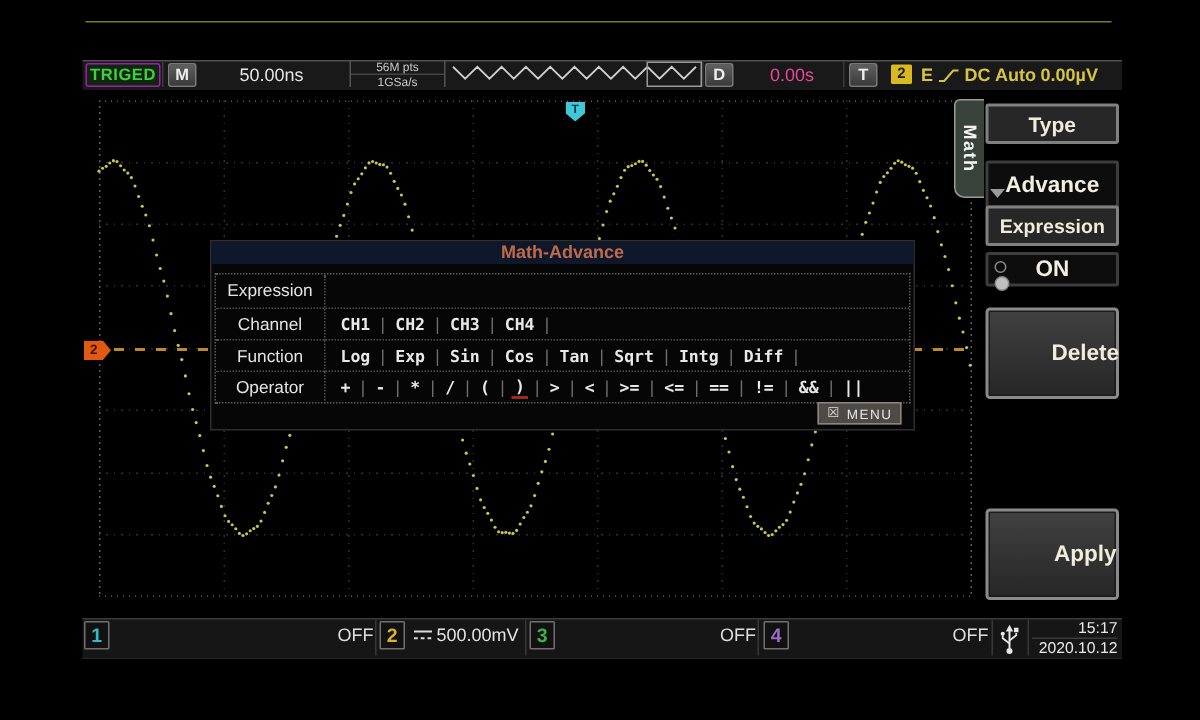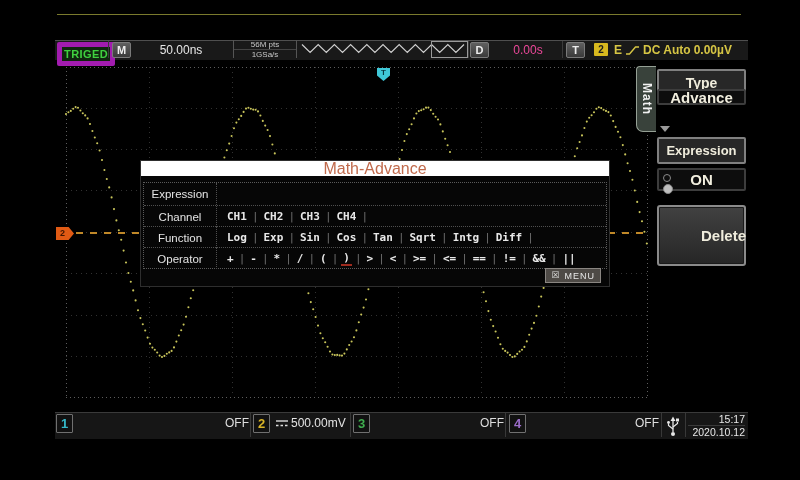--- a/index.html
+++ b/index.html
@@ -2,21 +2,21 @@
 <html><head>
 <meta charset="utf-8">
 <style>
   html,body{margin:0;padding:0;background:#000;}
   #stage{position:relative;width:800px;height:480px;background:#000;overflow:hidden;
          font-family:"Liberation Sans",sans-serif;-webkit-font-smoothing:antialiased;}
   .abs{position:absolute;}
   
   #topbar{left:55px;top:40px;width:693px;height:19px;background:#191919;border-top:1px solid #4f4f4f;z-index:7;}
   .tb-divider{width:1px;top:41px;height:17px;background:#3a3a3a;z-index:8;}
-  #triged{left:57px;top:42px;width:48px;height:14px;border:5px solid #a21caf;border-radius:2px;
+  #triged{left:57px;top:42px;width:48px;height:14px;border:1px solid #a21caf;border-radius:2px;
           background:#10260f;font-size:11px;font-weight:bold;letter-spacing:.4px;
           display:flex;align-items:center;justify-content:center;z-index:8;}
   .gray-key{top:42px;width:17px;height:14px;background:linear-gradient(#606060,#3a3a3a);
             border:1px solid #7a7a7a;border-radius:2px;color:#eee;font-size:11px;font-weight:bold;
             display:flex;align-items:center;justify-content:center;z-index:8;}
   #timebase{left:133px;top:43px;width:96px;text-align:center;color:#e6e6e6;font-size:12px;z-index:8;}
   #membox{left:233px;top:40px;width:62px;height:18px;border-left:1px solid #555;border-right:1px solid #555;z-index:8;}
   #membox .mline{display:block;text-align:center;color:#c8c8c8;font-size:8px;line-height:9px;}
   #membox .mline:first-child{border-bottom:1px solid #444;}
   #zigzag-svg{left:300px;top:40px;z-index:8;}
@@ -33,22 +33,22 @@
             clip-path:polygon(0 0,100% 0,100% 58%,50% 100%,0 58%);
             color:#063b44;font-size:8px;font-weight:bold;text-align:center;line-height:10px;}
   #lvl-marker{left:56px;top:227px;width:18px;height:13px;background:#e05a14;z-index:4;
               clip-path:polygon(0 0,70% 0,100% 50%,70% 100%,0 100%);
               color:#401500;font-size:9px;font-weight:bold;text-align:left;line-height:13px;padding-left:4px;box-sizing:border-box;}
   #wave-svg{left:0;top:0;z-index:2;pointer-events:none;}
   #screen-topline{left:57px;top:14px;width:684px;height:1px;background:#8f8f35;opacity:.85;z-index:2;}
   #screen-bottomline{left:55px;top:438px;width:693px;height:1px;background:#6a6a6a;z-index:7;}
   
   #dialog{left:140px;top:160px;width:468px;height:125px;background:#060606;border:1px solid #2e2e2e;z-index:5;}
-  #dialog-title{left:0;top:0;width:100%;height:15px;background:#ffffff;
-                font-size:16px;font-weight:normal;text-align:center;line-height:15px;}
+  #dialog-title{left:0;top:0;width:100%;height:15px;background:#0f172a;
+                font-size:12px;font-weight:bold;text-align:center;line-height:15px;}
   #dialog-table{left:2px;top:21px;width:462px;height:85px;border:1px dotted #5a5a5a;}
   .drow{position:absolute;left:0;width:100%;display:flex;}
   .drow-label{width:72px;flex:0 0 72px;border-right:1px dotted #4f4f4f;color:#e4e4e4;font-size:11.5px;
               display:flex;align-items:center;justify-content:center;}
   .drow-vals{flex:1;display:flex;align-items:center;padding-left:8px;
              font-family:"DejaVu Sans Mono",monospace;font-size:11px;font-weight:bold;color:#e8e8e8;white-space:nowrap;}
   .drow+.drow{border-top:1px dotted #4f4f4f;}
   .op-item{padding:0 2px;}
   .op-item.selected{border-bottom:2px solid #9e2a1e;}
   .sep{color:#6f6f6f;margin:0 3px;font-weight:normal;}
@@ -445,27 +445,28 @@
       </div>
     </div>
     <div class="abs" id="menu-badge">
       <span class="mi">☒</span>
       <span>MENU</span>
     </div>
   </div>
 
   <div class="abs" id="math-tab">Math</div>
   <div class="abs side-head" style="top:69px;height:27px;font-size:14px">Type</div>
-  <div class="abs side-dark" style="top:89px;height:16px;font-size:15px">Advance</div>
+  <div class="abs side-dark" style="top:107px;height:32px;font-size:15px">Advance</div>
   <div class="abs" id="adv-caret"></div>
   <div class="abs side-head" style="top:137px;height:27px;font-size:13px">Expression</div>
   <div class="abs side-dark" style="top:168px;height:23px;font-size:15px">ON</div>
   <div class="abs on-dot" id="on-dot1"></div>
   <div class="abs on-dot" id="on-dot2"></div>
   <div class="abs side-btn" style="top:205px">Delete</div>
+  <div class="abs side-btn" style="top:339px">Apply</div>
 
   <div class="abs" id="bottombar"></div>
   <div class="abs ch-box" style="left: 56px; color: rgb(53, 184, 200);">1</div>
   <div class="abs ch-status" style="left:75px;width:174px">OFF</div>
   <div class="abs bb-divider" style="left:250px"></div>
   <div class="abs ch-box" style="left: 253px; color: rgb(216, 180, 40);">2</div>
   <div class="abs" id="ch2-val">
     <svg width="14" height="10">
       <line x1="1" y1="3" x2="13" y2="3" stroke="#ddd" stroke-width="1.4"></line>
       <line x1="1" y1="7.5" x2="13" y2="7.5" stroke="#ddd" stroke-width="1.4" stroke-dasharray="2.5,2"></line>

